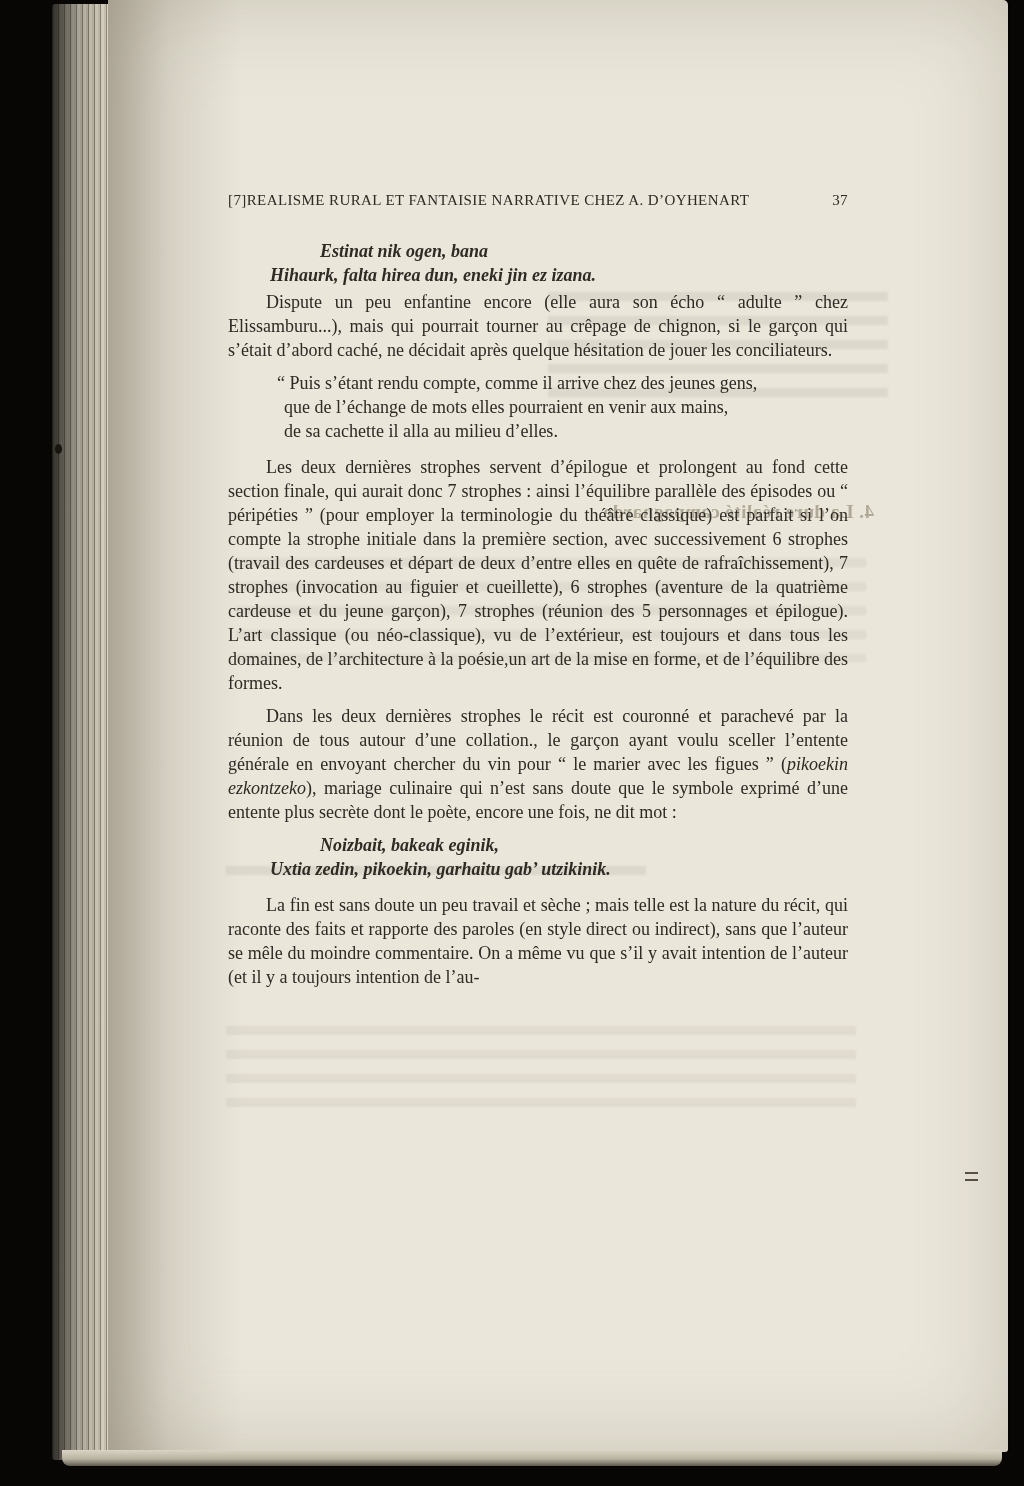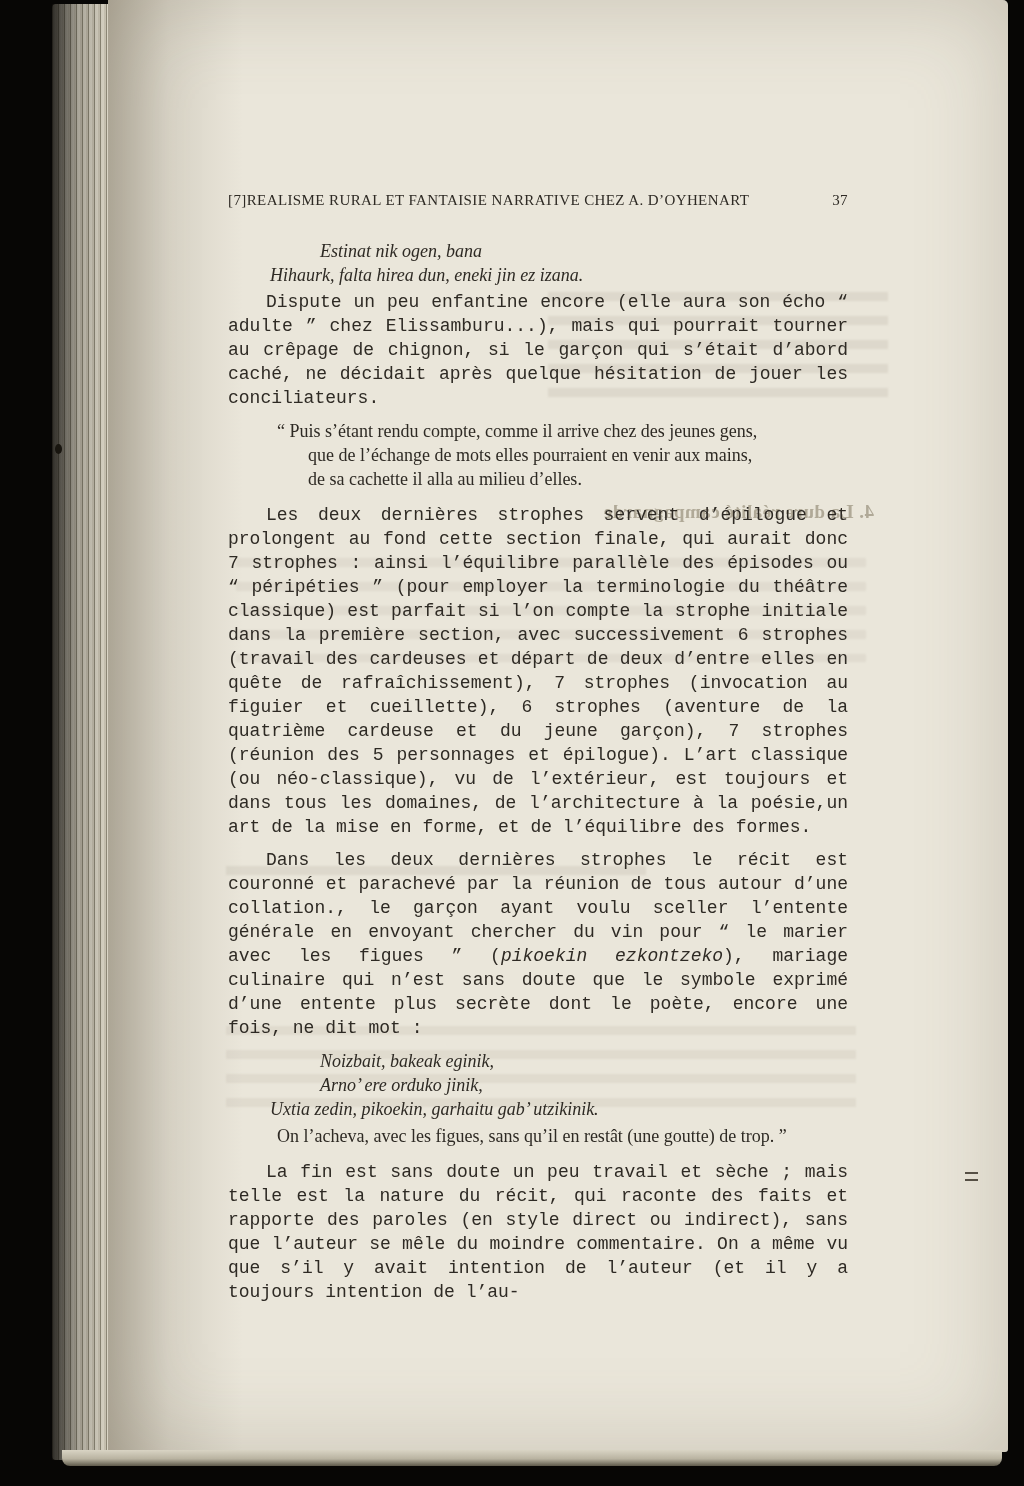--- a/index.html
+++ b/index.html
@@ -44,28 +44,28 @@
 
   
   .text-col { position:absolute; left:120px; top:188px; width:620px;
           color:#2e2a24; font-size:18px; line-height:24px; }
 
   .running-header { display:flex; justify-content:space-between; align-items:baseline;
           font-size:15px; letter-spacing:.4px; margin-bottom:27px; }
   .running-header .mid { flex:1; text-align:left; }
 
   p.para { text-align:justify; margin:0 0 9px; }
-  p.para.indent { text-indent:38px;font-family:Liberation Mono, monospace; }
+  p.para.indent { text-indent:38px; }
 
-  .verse { font-style:italic; margin:3px 0 3px; }
+  .verse { font-style:italic; margin:3px 0 3px;font-weight:bold; }
   .verse .vline.deep { margin-left:92px; }
   .verse .vline.shallow { margin-left:42px; }
 
   .quote { margin:3px 0 12px 49px; }
-  .quote.cont-indent > div:not(:first-child) { margin-left:31px; }
+  .quote.cont-indent > div:not(:first-child) { margin-left:7px; }
 </style>
 </head>
 <body>
 
 <div class="scene">
 
   <div class="edges"></div>
   <div class="speck"></div>
 
   <div class="page">
@@ -102,26 +102,24 @@
         <div>que de l’échange de mots elles pourraient en venir aux mains,</div>
         <div>de sa cachette il alla au milieu d’elles.</div>
       </div>
 
       <p class="para indent">Les deux dernières strophes servent d’épilogue et prolongent au fond cette section finale, qui aurait donc 7 strophes : ainsi l’équilibre parallèle des épisodes ou “ péripéties ” (pour employer la terminologie du théâtre classique) est parfait si l’on compte la strophe initiale dans la première section, avec successivement 6 strophes (travail des cardeuses et départ de deux d’entre elles en quête de rafraîchissement), 7 strophes (invocation au figuier et cueillette), 6 strophes (aventure de la quatrième cardeuse et du jeune garçon), 7 strophes (réunion des 5 personnages et épilogue). L’art classique (ou néo-classique), vu de l’extérieur, est toujours et dans tous les domaines, de l’architecture à la poésie,un art de la mise en forme, et de l’équilibre des formes.</p>
 
       <p class="para indent"><span>Dans les deux dernières strophes le récit est couronné et parachevé par la réunion de tous autour d’une collation., le garçon ayant voulu sceller l’entente générale en envoyant chercher du vin pour “ le marier avec les figues ” (</span><i>pikoekin ezkontzeko</i><span>), mariage culinaire qui n’est sans doute que le symbole exprimé d’une entente plus secrète dont le poète, encore une fois, ne dit mot :</span></p>
 
       <div class="verse">
         <div class="vline deep">Noizbait, bakeak eginik,</div>
-        <div class="vline deep">Arno’ ere orduko jinik,</div>
         <div class="vline shallow">Uxtia zedin, pikoekin, garhaitu gab’ utzikinik.</div>
       </div>
 
       <div class="quote">
-        <div>On l’acheva, avec les figues, sans qu’il en restât (une goutte) de trop. ”</div>
       </div>
 
       <p class="para indent">La fin est sans doute un peu travail et sèche ; mais telle est la nature du récit, qui raconte des faits et rapporte des paroles (en style direct ou indirect), sans que l’auteur se mêle du moindre commentaire. On a même vu que s’il y avait intention de l’auteur (et il y a toujours intention de l’au-</p>
 
     </div>
   </div>
 
   <div class="bottom-edges"></div>
 </div>
 

